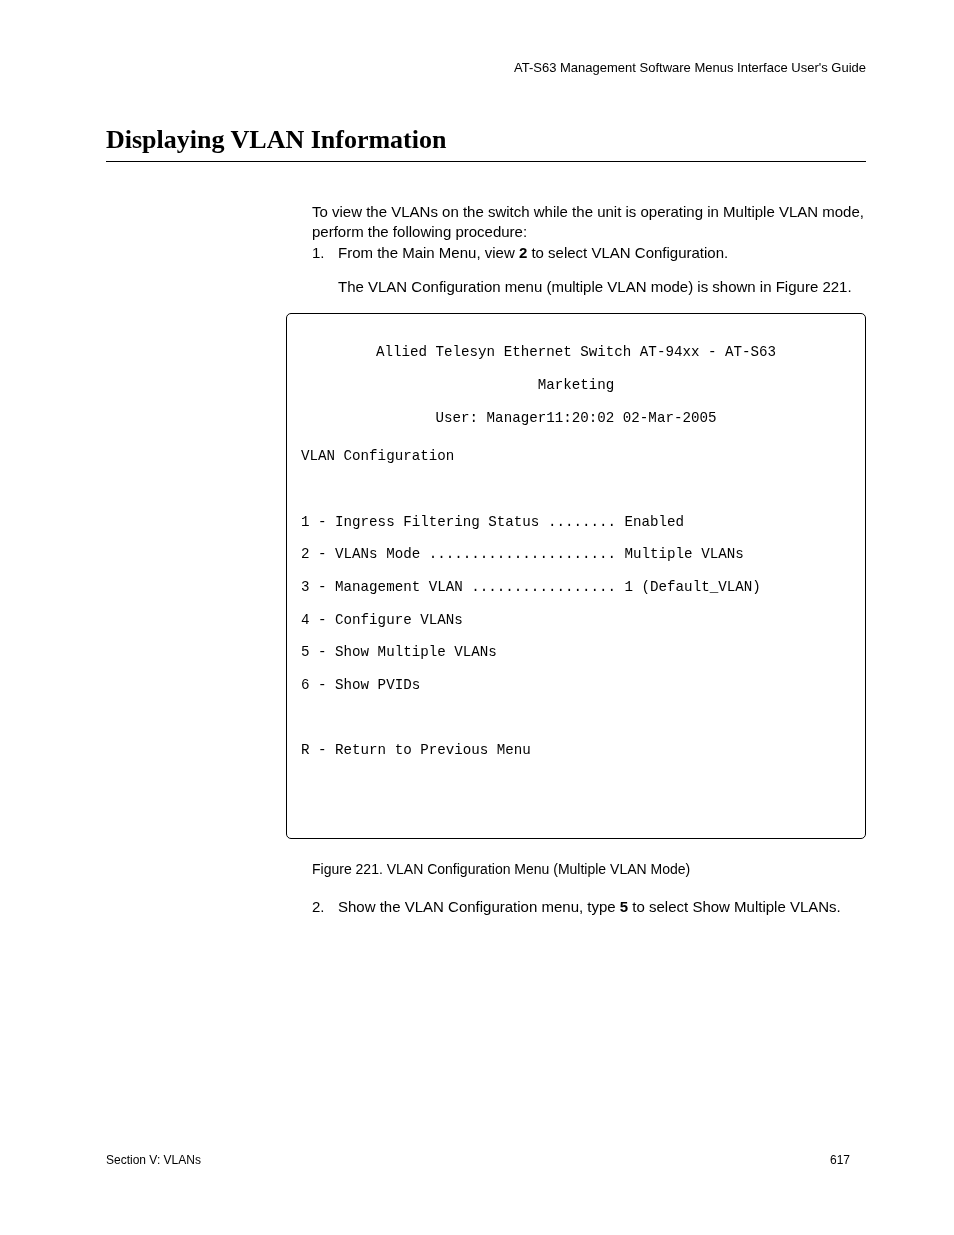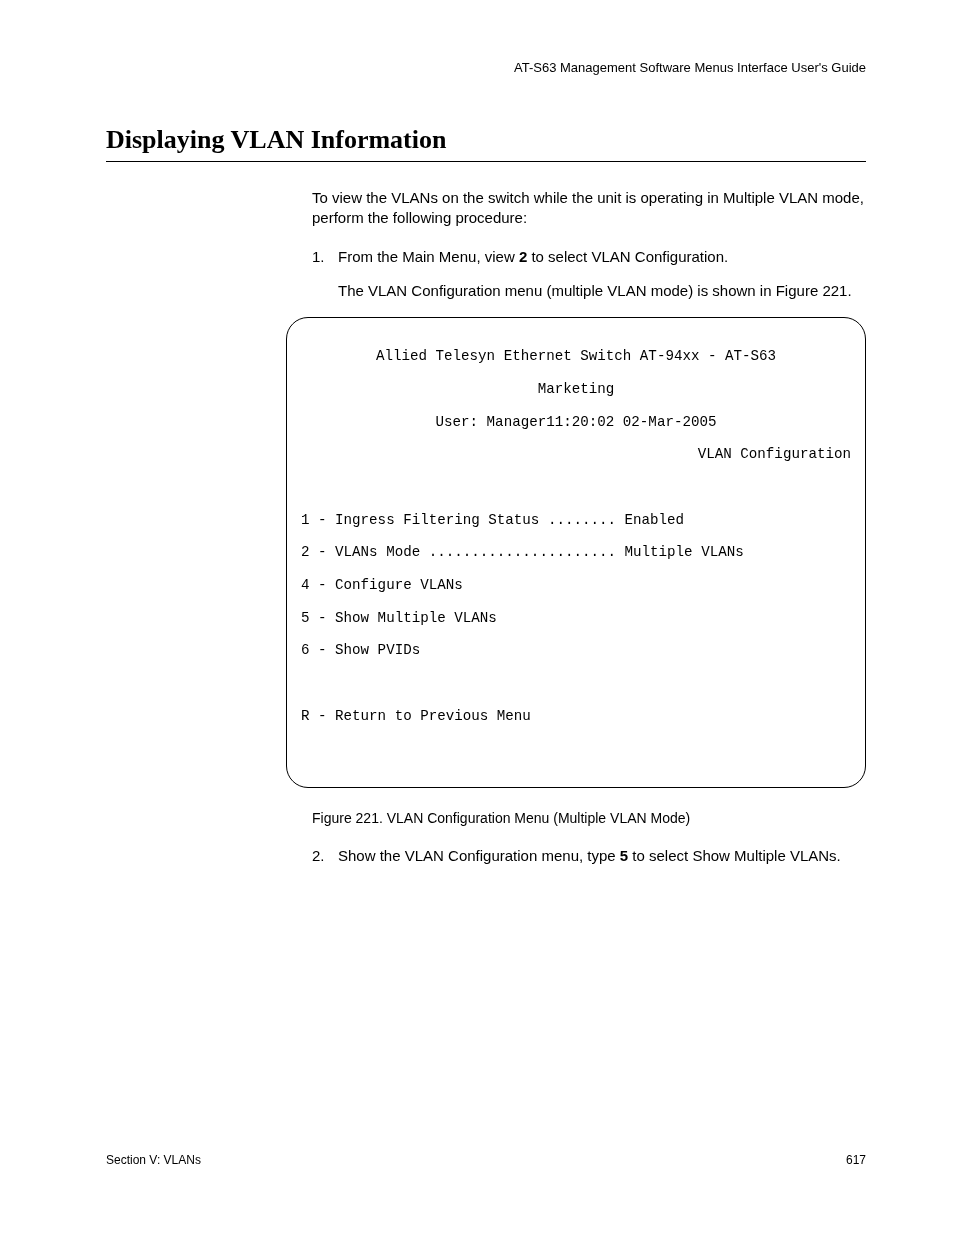--- a/index.html
+++ b/index.html
@@ -20,79 +20,79 @@
       font-size: 13px;
       color: #000;
       margin-bottom: 50px;
     }
     .page-title {
       font-family: 'Times New Roman', Times, serif;
       font-size: 26px;
       font-weight: bold;
       border-bottom: 1px solid #000;
       padding-bottom: 6px;
-      margin-bottom: 26px;
+      margin-bottom: 40px;
     }
     .content {
       margin-left: 206px;
       font-size: 15px;
       line-height: 1.35;
     }
     .para {
-      margin-bottom: 18px;
     }
     .step {
       display: flex;
       margin-bottom: 14px;
     }
     .step-num {
       width: 26px;
       flex-shrink: 0;
     }
     .step-text {
       flex: 1;
     }
     .step-result {
       margin-left: 26px;
       margin-bottom: 16px;
       margin-top: 14px;
     }
     .terminal-box {
       margin-left: 180px;
       border: 1.5px solid #000;
-      border-radius: 22px;
-      padding: 14px 14px 14px 14px;
+      border-radius: 5px;
+      padding: 14px 14px 30px 14px;
       font-family: 'Courier New', Courier, monospace;
       font-size: 14.2px;
       line-height: 1.15;
       white-space: pre;
       margin-bottom: 22px;
       margin-top: 4px;
     }
     .terminal-title {
       text-align: center;
     }
     .terminal-user-row {
       display: flex;
       justify-content: center;
     }
     .terminal-section {
-      text-align: right;
+      text-align: left;
+      margin-top: 6px;
     }
     .figure-caption {
       text-align: left;
       font-size: 14px;
       margin-left: 206px;
       margin-bottom: 20px;
     }
     .footer {
       position: absolute;
       bottom: 68px;
       left: 106px;
-      right: 88px;
+      right: 104px;
       display: flex;
       justify-content: space-between;
       font-size: 12px;
     }
     .bold {
       font-weight: bold;
     }
   </style>
 </head>
 <body>
@@ -115,20 +115,21 @@
 </div>
 
 <div class="terminal-box">
 <div class="terminal-title">Allied Telesyn Ethernet Switch AT-94xx - AT-S63</div>
 <div class="terminal-title">Marketing</div>
 <div class="terminal-user-row"><span>User: Manager</span><span>11:20:02 02-Mar-2005</span></div>
 <div class="terminal-section">VLAN Configuration</div>
 <div> </div>
 <div>1 - Ingress Filtering Status ........ Enabled</div>
 <div>2 - VLANs Mode ...................... Multiple VLANs</div>
+<div>3 - Management VLAN ................. 1 (Default_VLAN)</div>
 <div>4 - Configure VLANs</div>
 <div>5 - Show Multiple VLANs</div>
 <div>6 - Show PVIDs</div>
 <div> </div>
 <div>R - Return to Previous Menu</div>
 <div> </div>
 </div>
 
 <p class="figure-caption">Figure 221. VLAN Configuration Menu (Multiple VLAN Mode)</p>
 

